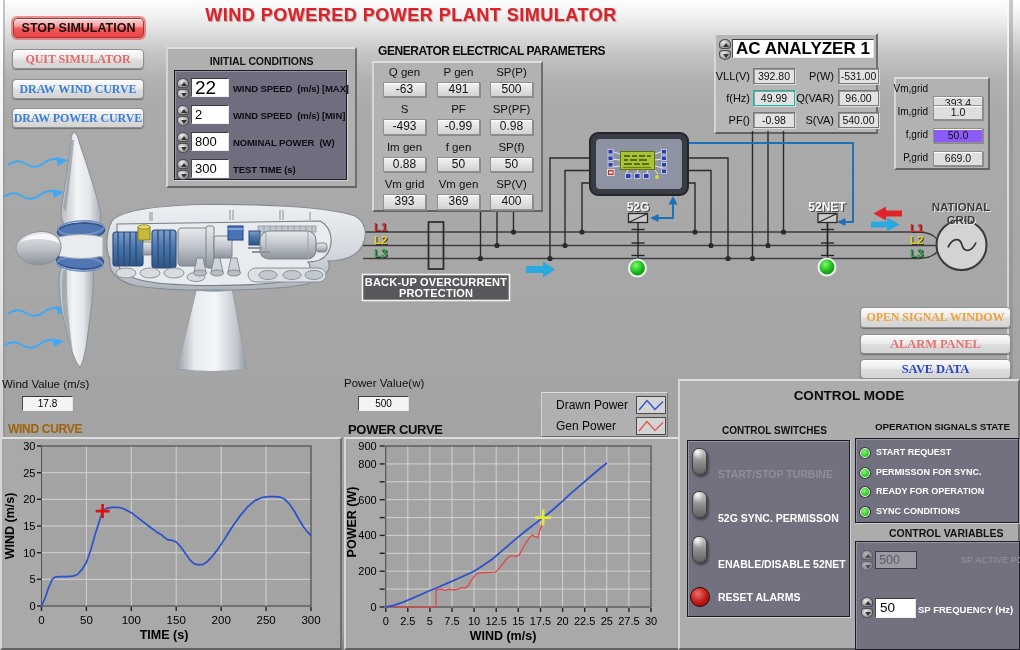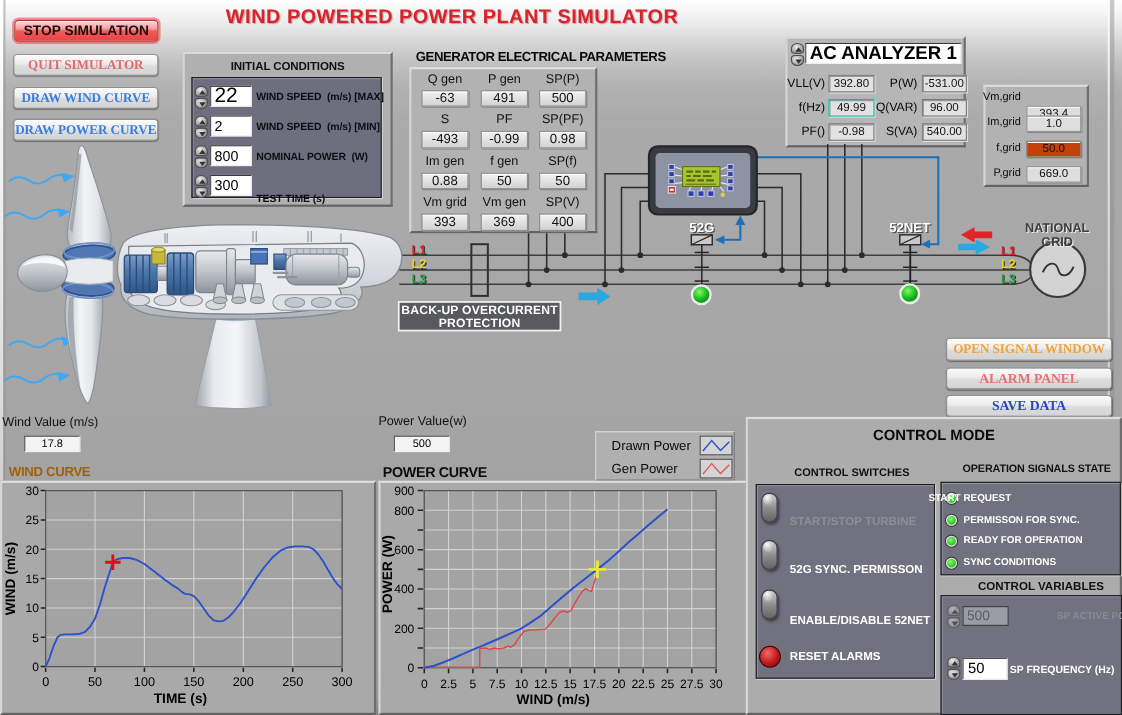--- a/index.html
+++ b/index.html
@@ -244,21 +244,21 @@
     <div class="u"></div>
     <div class="d"></div>
   </div>
 <div class="inbox" style="left:191px;top:78px;width:33px;height:17px;font-size:19px;line-height:17px;padding-left:3px;">22</div>
 <div class="inbox" style="left:191px;top:105px;width:33px;height:17px;font-size:13px;line-height:17px;padding-left:3px;">2</div>
 <div class="inbox" style="left:191px;top:132px;width:33px;height:17px;font-size:13px;line-height:17px;padding-left:3px;">800</div>
 <div class="inbox" style="left:191px;top:159px;width:33px;height:17px;font-size:13px;line-height:17px;padding-left:3px;">300</div>
 <div class="abs" style="left:233px;top:82.5px;font-size:9.5px;font-weight:bold;color:#0c0c14;letter-spacing:-0.1px;">WIND SPEED&nbsp; (m/s) [MAX]</div>
 <div class="abs" style="left:233px;top:109.5px;font-size:9.5px;font-weight:bold;color:#0c0c14;letter-spacing:-0.1px;">WIND SPEED&nbsp; (m/s) [MIN]</div>
 <div class="abs" style="left:233px;top:136.5px;font-size:9.5px;font-weight:bold;color:#0c0c14;letter-spacing:-0.1px;">NOMINAL POWER&nbsp; (W)</div>
-<div class="abs" style="left:233px;top:163.5px;font-size:9.5px;font-weight:bold;color:#0c0c14;letter-spacing:-0.1px;margin-top:12px;">TEST TIME (s)</div>
+<div class="abs" style="left:233px;top:163.5px;font-size:9.5px;font-weight:bold;color:#0c0c14;letter-spacing:-0.1px;">TEST TIME (s)</div>
 
 <div class="abs" style="left:378px;top:44px;font-size:12px;font-weight:bold;color:#0a0a0a;letter-spacing:-.45px;">GENERATOR ELECTRICAL PARAMETERS</div>
 <div class="abs raised" style="left:372px;top:61px;width:167px;height:147px;background:#b2b2b2;"></div>
 <div class="abs" style="left:383px;top:65.5px;width:43px;text-align:center;font-size:11.5px;color:#111;">Q gen</div>
 <div class="vcell" style="left:383px;top:81.5px;width:41px;height:13.5px;line-height:13.5px;">-63</div>
 <div class="abs" style="left:437px;top:65.5px;width:43px;text-align:center;font-size:11.5px;color:#111;">P gen</div>
 <div class="vcell" style="left:437px;top:81.5px;width:41px;height:13.5px;line-height:13.5px;">491</div>
 <div class="abs" style="left:490px;top:65.5px;width:43px;text-align:center;font-size:11.5px;color:#111;">SP(P)</div>
 <div class="vcell" style="left:490px;top:81.5px;width:41px;height:13.5px;line-height:13.5px;">500</div>
 <div class="abs" style="left:383px;top:103.0px;width:43px;text-align:center;font-size:11.5px;color:#111;">S</div>
@@ -298,21 +298,21 @@
 <div class="vcell" style="left:753px;top:111.5px;width:40px;height:14px;line-height:14px;font-size:10.5px;background:#e2e2e2;border:1px solid #777;box-shadow:inset 1px 1px 0 #999, 1px 1px 0 #ddd;">-0.98</div>
 <div class="abs" style="left:794px;top:113.5px;width:40px;text-align:right;font-size:11px;color:#0a0a0a;">S(VA)</div>
 <div class="vcell" style="left:838px;top:111.5px;width:39px;height:14px;line-height:14px;font-size:10.5px;background:#e2e2e2;border:1px solid #777;box-shadow:inset 1px 1px 0 #999, 1px 1px 0 #ddd;">540.00</div>
 
 <div class="abs raised" style="left:894px;top:77px;width:92px;height:89px;background:#b2b2b2;"></div>
 <div class="abs" style="left:862px;top:82.5px;width:66px;text-align:right;font-size:10px;color:#0a0a0a;">Vm,grid</div>
 <div class="vcell" style="left:933px;top:81.5px;width:48px;height:13px;line-height:13px;font-size:10.5px;background:#dedede;margin-top:14px;">393.4</div>
 <div class="abs" style="left:862px;top:105.5px;width:66px;text-align:right;font-size:10px;color:#0a0a0a;">Im,grid</div>
 <div class="vcell" style="left:933px;top:104.5px;width:48px;height:13px;line-height:13px;font-size:10.5px;background:#dedede;">1.0</div>
 <div class="abs" style="left:862px;top:128.5px;width:66px;text-align:right;font-size:10px;color:#0a0a0a;">f,grid</div>
-<div class="vcell" style="left:933px;top:127.5px;width:48px;height:13px;line-height:13px;font-size:10.5px;background:#c2410c;">50.0</div>
+<div class="vcell" style="left:933px;top:127.5px;width:48px;height:13px;line-height:13px;font-size:10.5px;background:#8b5cf6;">50.0</div>
 <div class="abs" style="left:862px;top:151.5px;width:66px;text-align:right;font-size:10px;color:#0a0a0a;">P,grid</div>
 <div class="vcell" style="left:933px;top:150.5px;width:48px;height:13px;line-height:13px;font-size:10.5px;background:#dedede;">669.0</div>
 
 <div class="btn serifbtn" style="left:860px;top:307px;width:149px;height:18.5px;line-height:18.5px;font-size:12px;color:#f0a23a;">OPEN SIGNAL WINDOW</div>
 <div class="btn serifbtn" style="left:860px;top:334px;width:149px;height:18px;line-height:18px;font-size:12.5px;color:#e87272;">ALARM PANEL</div>
 <div class="btn serifbtn" style="left:860px;top:359px;width:149px;height:18px;line-height:18px;font-size:12.5px;color:#2a46c8;">SAVE DATA</div>
 
 <div class="abs" style="left:2px;top:378px;font-size:11.5px;color:#111;">Wind Value (m/s)</div>
 <div class="inbox" style="left:22px;top:396px;width:49px;height:13px;background:#f4f4f4;text-align:center;font-size:10px;line-height:13px;">17.8</div>
 <div class="abs" style="left:344px;top:377px;font-size:11.5px;color:#111;">Power Value(w)</div>
@@ -467,21 +467,21 @@
 <div class="abs" style="left:692px;top:536px;width:13px;height:25px;border-radius:7px;background:linear-gradient(180deg,#cfcfcf,#8a8a8a 55%,#636363);border:1px solid #3e3e3e;box-shadow:1.5px 2px 2.5px rgba(0,0,0,.45);"></div>
 <div class="abs" style="left:693.5px;top:537px;width:10px;height:10px;border-radius:50%;background:radial-gradient(circle at 35% 30%,#fafafa,#b8b8b8 60%,#8a8a8a);"></div>
 <div class="abs" style="left:718px;top:468px;font-size:10.5px;font-weight:bold;color:#8f8f9a;">START/STOP TURBINE</div>
 <div class="abs" style="left:718px;top:512px;font-size:10.5px;font-weight:bold;color:#fff;">52G SYNC. PERMISSON</div>
 <div class="abs" style="left:718px;top:558px;font-size:10.5px;font-weight:bold;color:#fff;">ENABLE/DISABLE 52NET</div>
 <div class="abs" style="left:718px;top:591px;font-size:10.5px;font-weight:bold;color:#fff;">RESET ALARMS</div>
 <div class="abs" style="left:690px;top:587px;width:18px;height:18px;border-radius:50%;background:radial-gradient(circle at 38% 32%,#ef6a6a,#c01818 55%,#7a0a0a);border:1px solid #400404;"></div>
 <div class="abs" style="left:875px;top:421px;font-size:9.8px;font-weight:bold;color:#111;letter-spacing:-0.1px;">OPERATION SIGNALS STATE</div>
 <div class="darkpanel" style="left:855px;top:438px;width:162px;height:83px;background:#71717f;"></div>
 <div class="abs" style="left:859.5px;top:448.0px;width:8px;height:8px;border-radius:50%;background:radial-gradient(circle at 40% 35%,#90f070,#2fd02f 60%,#1da21d);border:1.2px solid #e9e9e9;box-shadow:0 0 0 1px #3a3a3a;"></div>
-<div class="abs" style="left:844px;top:447.0px;font-size:9px;font-weight:bold;color:#fff;">START REQUEST</div>
+<div class="abs" style="left:876px;top:447.0px;font-size:9px;font-weight:bold;color:#fff;">START REQUEST</div>
 <div class="abs" style="left:859.5px;top:467.6px;width:8px;height:8px;border-radius:50%;background:radial-gradient(circle at 40% 35%,#90f070,#2fd02f 60%,#1da21d);border:1.2px solid #e9e9e9;box-shadow:0 0 0 1px #3a3a3a;"></div>
 <div class="abs" style="left:876px;top:466.6px;font-size:9px;font-weight:bold;color:#fff;">PERMISSON FOR SYNC.</div>
 <div class="abs" style="left:859.5px;top:487.2px;width:8px;height:8px;border-radius:50%;background:radial-gradient(circle at 40% 35%,#90f070,#2fd02f 60%,#1da21d);border:1.2px solid #e9e9e9;box-shadow:0 0 0 1px #3a3a3a;"></div>
 <div class="abs" style="left:876px;top:486.2px;font-size:9px;font-weight:bold;color:#fff;">READY FOR OPERATION</div>
 <div class="abs" style="left:859.5px;top:506.8px;width:8px;height:8px;border-radius:50%;background:radial-gradient(circle at 40% 35%,#90f070,#2fd02f 60%,#1da21d);border:1.2px solid #e9e9e9;box-shadow:0 0 0 1px #3a3a3a;"></div>
 <div class="abs" style="left:876px;top:505.8px;font-size:9px;font-weight:bold;color:#fff;">SYNC CONDITIONS</div>
 <div class="abs" style="left:889px;top:527px;font-size:10.5px;font-weight:bold;color:#111;">CONTROL VARIABLES</div>
 <div class="darkpanel" style="left:855px;top:541px;width:163px;height:107px;background:#71717f;"></div>
 <div class="spin" style="left:861px;top:550px;opacity:.55;">
     <div class="u"></div>

